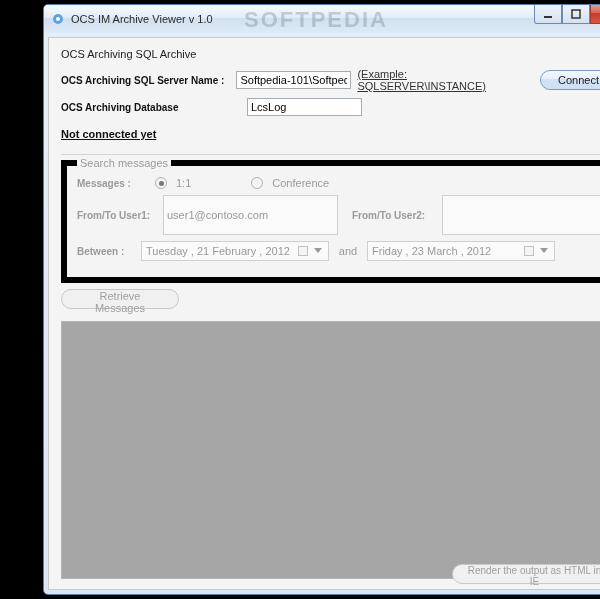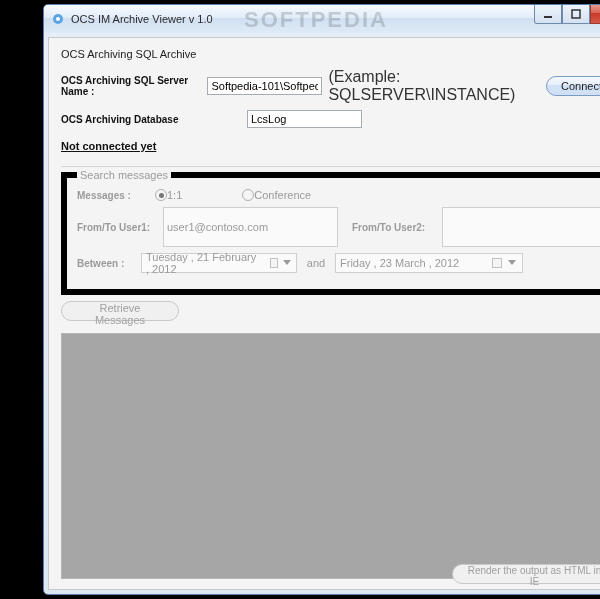--- a/index.html
+++ b/index.html
@@ -82,21 +82,21 @@
     position: relative;
   }
   .section-heading { font-size:11px; color:#222; margin-bottom:8px; }
   .row { display:flex; align-items:center; margin-bottom:6px; gap:6px; }
   .row label.bold { font-weight:bold; color:#111; }
   .row label { font-size:10px; color:#222; }
   input.text {
     height:18px; border:1px solid #a5acb2; background:#fff;
     font-size:11px; padding:1px 3px;
   }
-  .example-text { color:#333; font-size:16px; }
+  .example-text { color:#333; font-size:11px;text-decoration:underline; }
   .btn {
     height:20px; padding:0 14px;
     border:1px solid #7a9bc4;
     background: linear-gradient(to bottom,#f4f8fe 0%, #e6effb 45%, #d2e2f6 46%, #cfe0f5 100%);
     border-radius:10px;
     font-size:11px; color:#1a1a1a;
     cursor:pointer;
   }
   .btn.disabled {
     background:#f0f0f0; border:1px solid #c8c8c8; color:#a0a0a0; cursor:default;
@@ -105,21 +105,21 @@
   hr.sep { border:none; border-top:1px solid #d5d5d5; margin:4px 0 2px 0;}
 
   fieldset.search {
     border:6px solid #000000;
     padding:8px 10px 10px 10px;
     color:#8f8f8f;
   }
   fieldset.search legend { color:#8f8f8f; font-size:11px; padding:0 3px;}
   .disabled-text, .disabled-text * { color:#9a9a9a !important; }
   .radio-wrap { display:flex; align-items:center; gap:16px; }
-  .radio-item{display:flex;align-items:flex-start;gap:0;}
+  .radio-item{display:flex;align-items:flex-start;gap:9px;}
   .radio-dot{
     width:12px;height:12px;border:1px solid #b0b0b0;border-radius:50%;
     display:flex;align-items:center;justify-content:center;background:#f5f5f5;
   }
   .radio-dot.checked::after{content:"";width:5px;height:5px;border-radius:50%;background:#777;}
   input.disabled-input{
     height:19px;border:1px solid #cfcfcf;background:#fafafa;color:#9a9a9a;
     font-size:11px;padding:19px 3px;
   }
   .datepick{
@@ -211,21 +211,21 @@
 
       <div class="row">
         <label class="bold" style="width:80px">From/To User1:</label>
         <input class="disabled-input" style="width: 175px;" value="user1@contoso.com">
         <label class="bold" style="width:84px;margin-left:8px">From/To User2:</label>
         <input class="disabled-input" style="flex: 1 1 0%;" value="">
       </div>
 
       <div class="row" style="margin-top:6px">
         <label class="bold" style="width:58px">Between :</label>
-        <div class="datepick" style="width:156px">
+        <div class="datepick" style="width:188px">
           <span>Tuesday  , 21  February , 2012</span>
           <span style="flex:1"></span>
           <span class="dp-check"></span>
           <span class="dp-arrow">
             <svg width="8" height="6">
                 <path d="M0 0 L4 5 L8 0 Z" fill="#9a9a9a"></path>
               </svg>
           </span>
         </div>
         <span style="width:26px;text-align:center">and</span>

